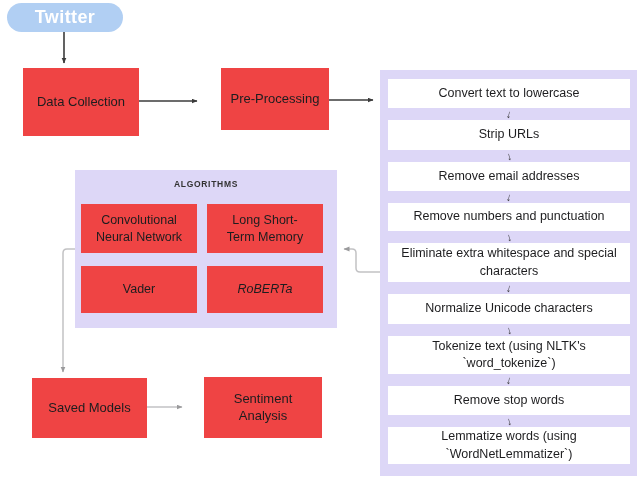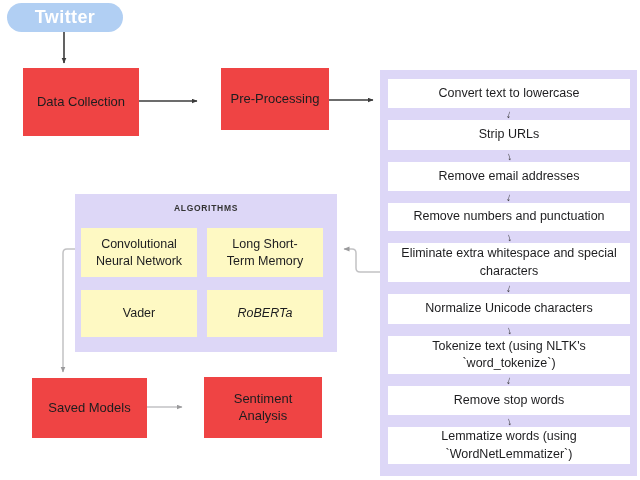--- a/index.html
+++ b/index.html
@@ -84,35 +84,34 @@
   }
   .gap-arrow.lean-l { transform: rotate(12deg); }
   .gap-arrow.lean-r { transform: rotate(-12deg); }
 
   .panel-algorithms {
     position: absolute;
     left: 75px; top: 170px;
     width: 262px; height: 158px;
     background: #ddd7f7;
     z-index: 1;
-    margin-top: 24px;
   }
   .alg-title {
     position: absolute;
     left: 0; top: 9px;
     width: 100%;
     text-align: center;
     font-size: 8.5px;
     letter-spacing: 0.7px;
     color: #333333;
     font-weight: bold;
   }
   .alg-box {
     position: absolute;
-    background: #fef9c3;
+    background: #ef4444;
     display: flex;
     align-items: center;
     justify-content: center;
     text-align: center;
     font-size: 12.5px;
     line-height: 1.35;
     padding: 0 14px;
     box-sizing: border-box;
   }
   .alg-cnn     { left: 6px;   top: 34px; width: 116px; height: 49px; }

